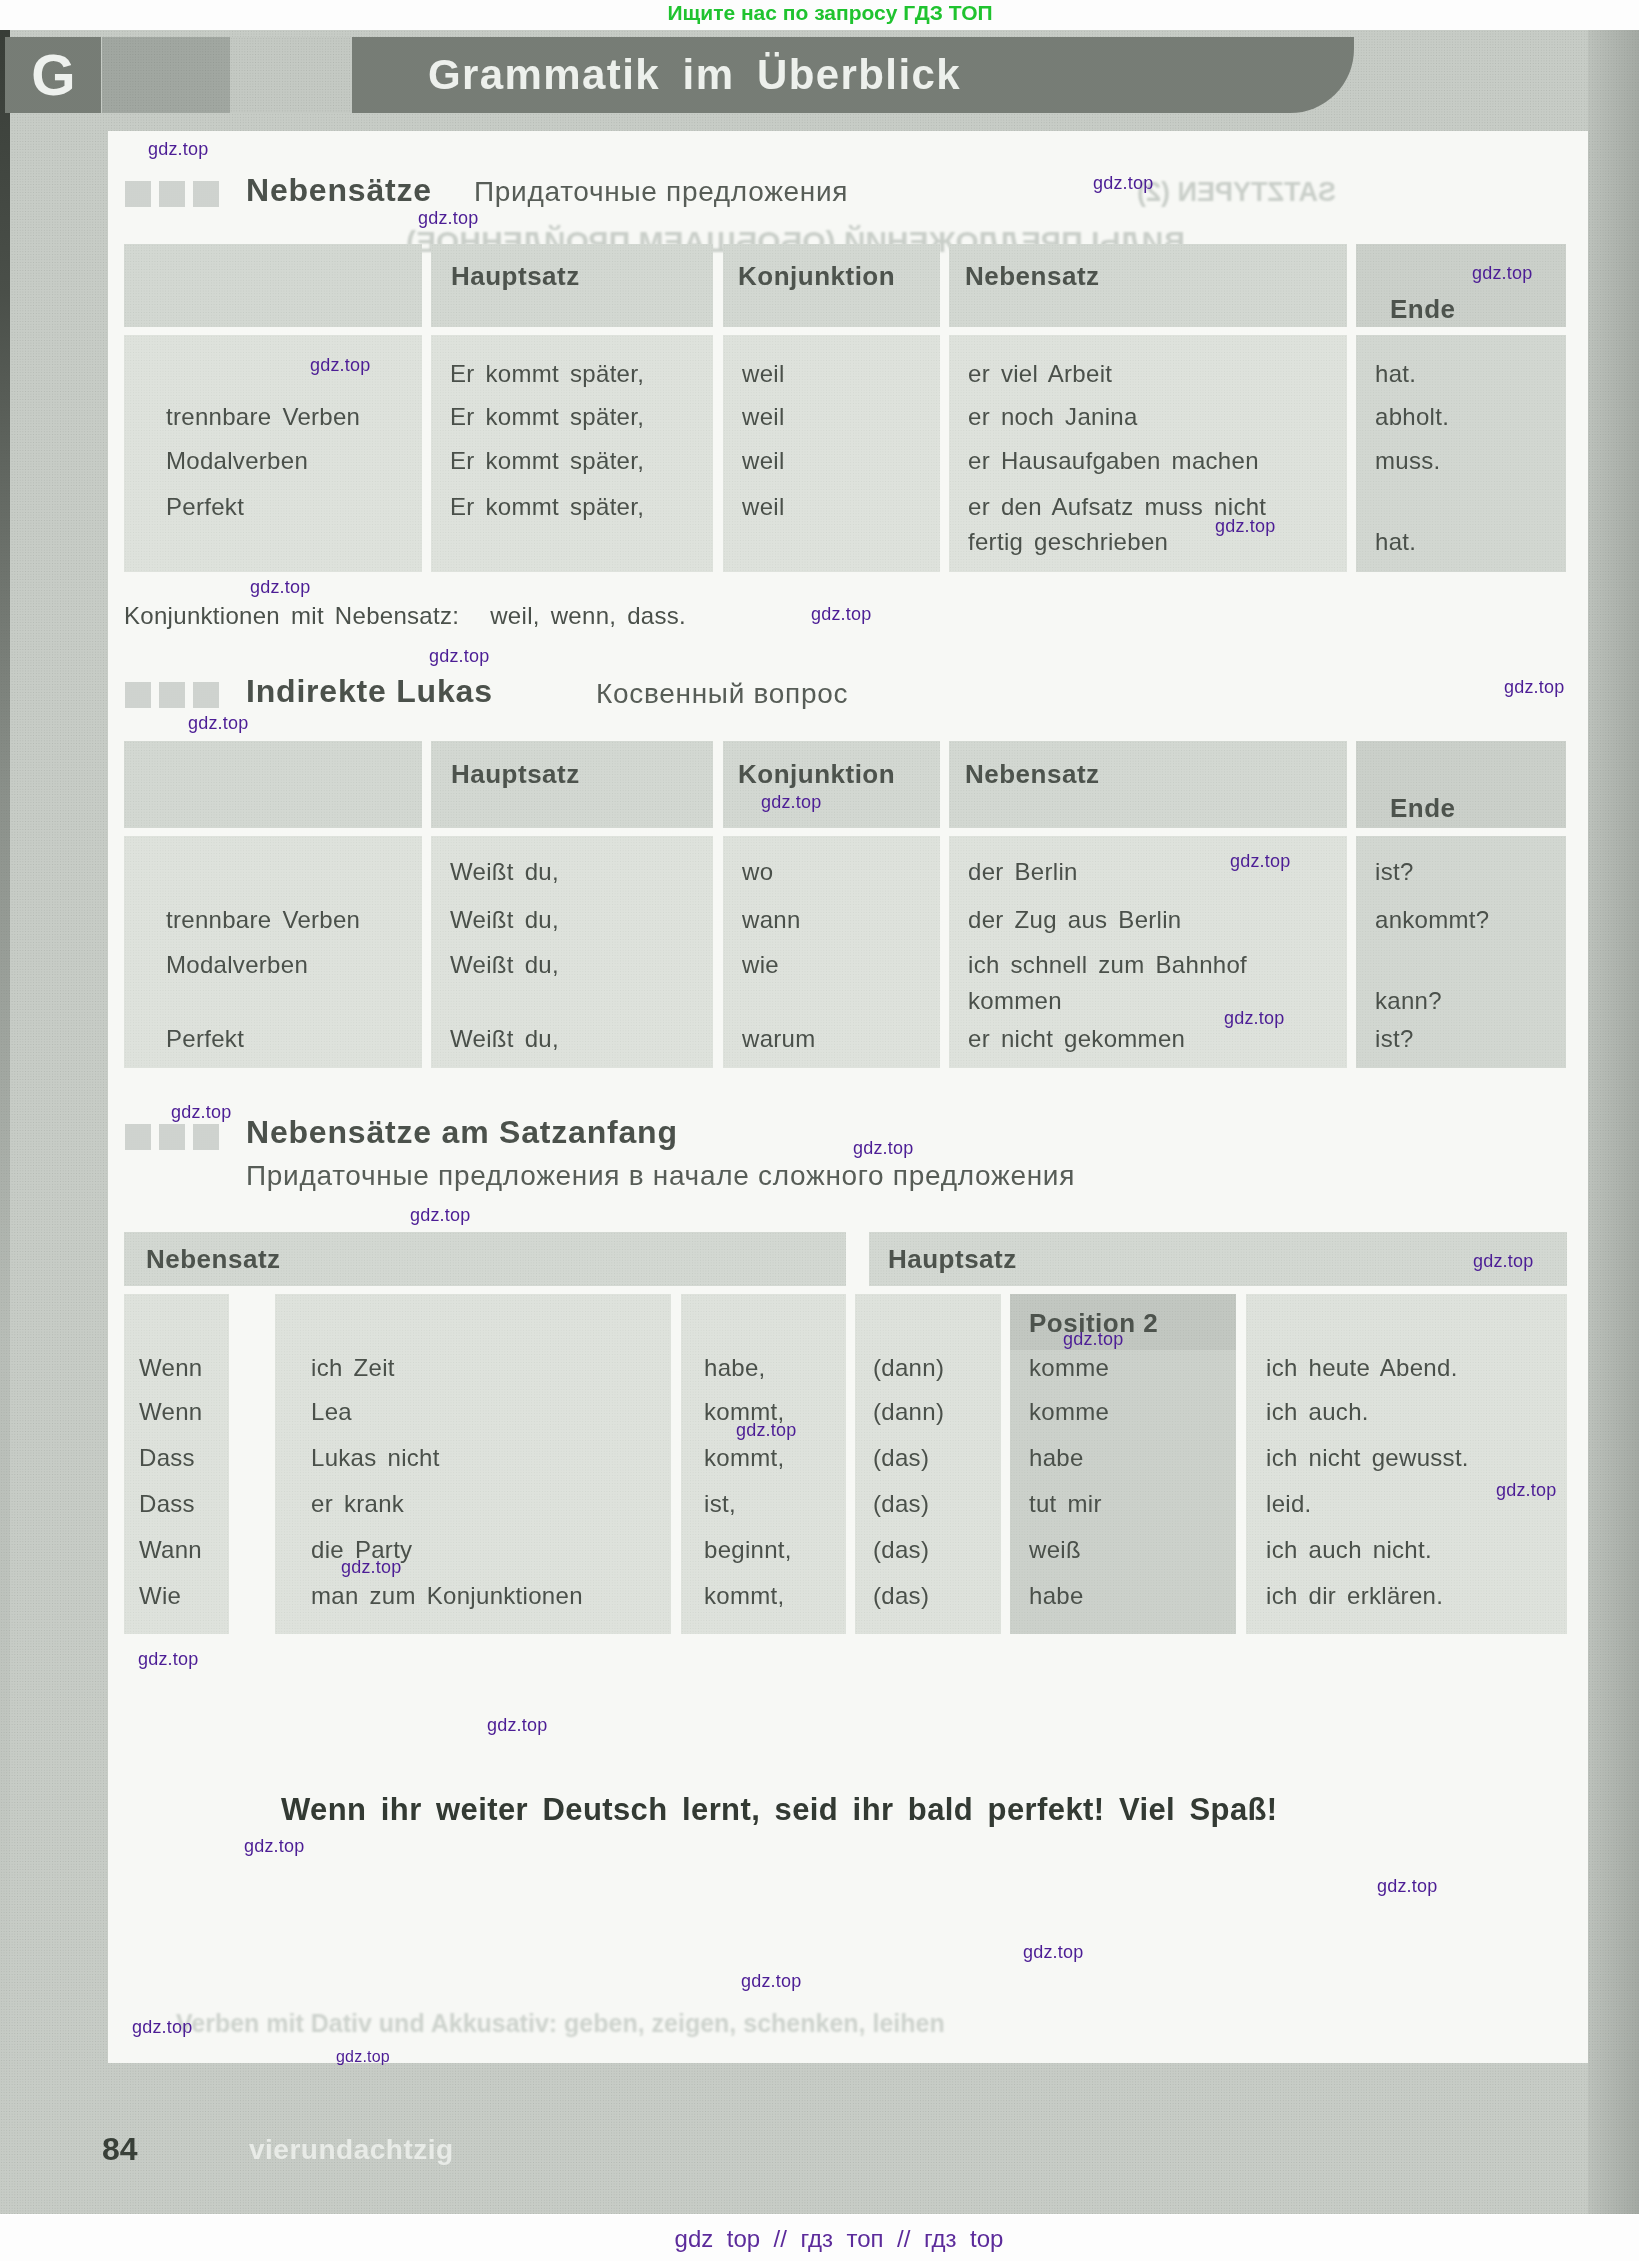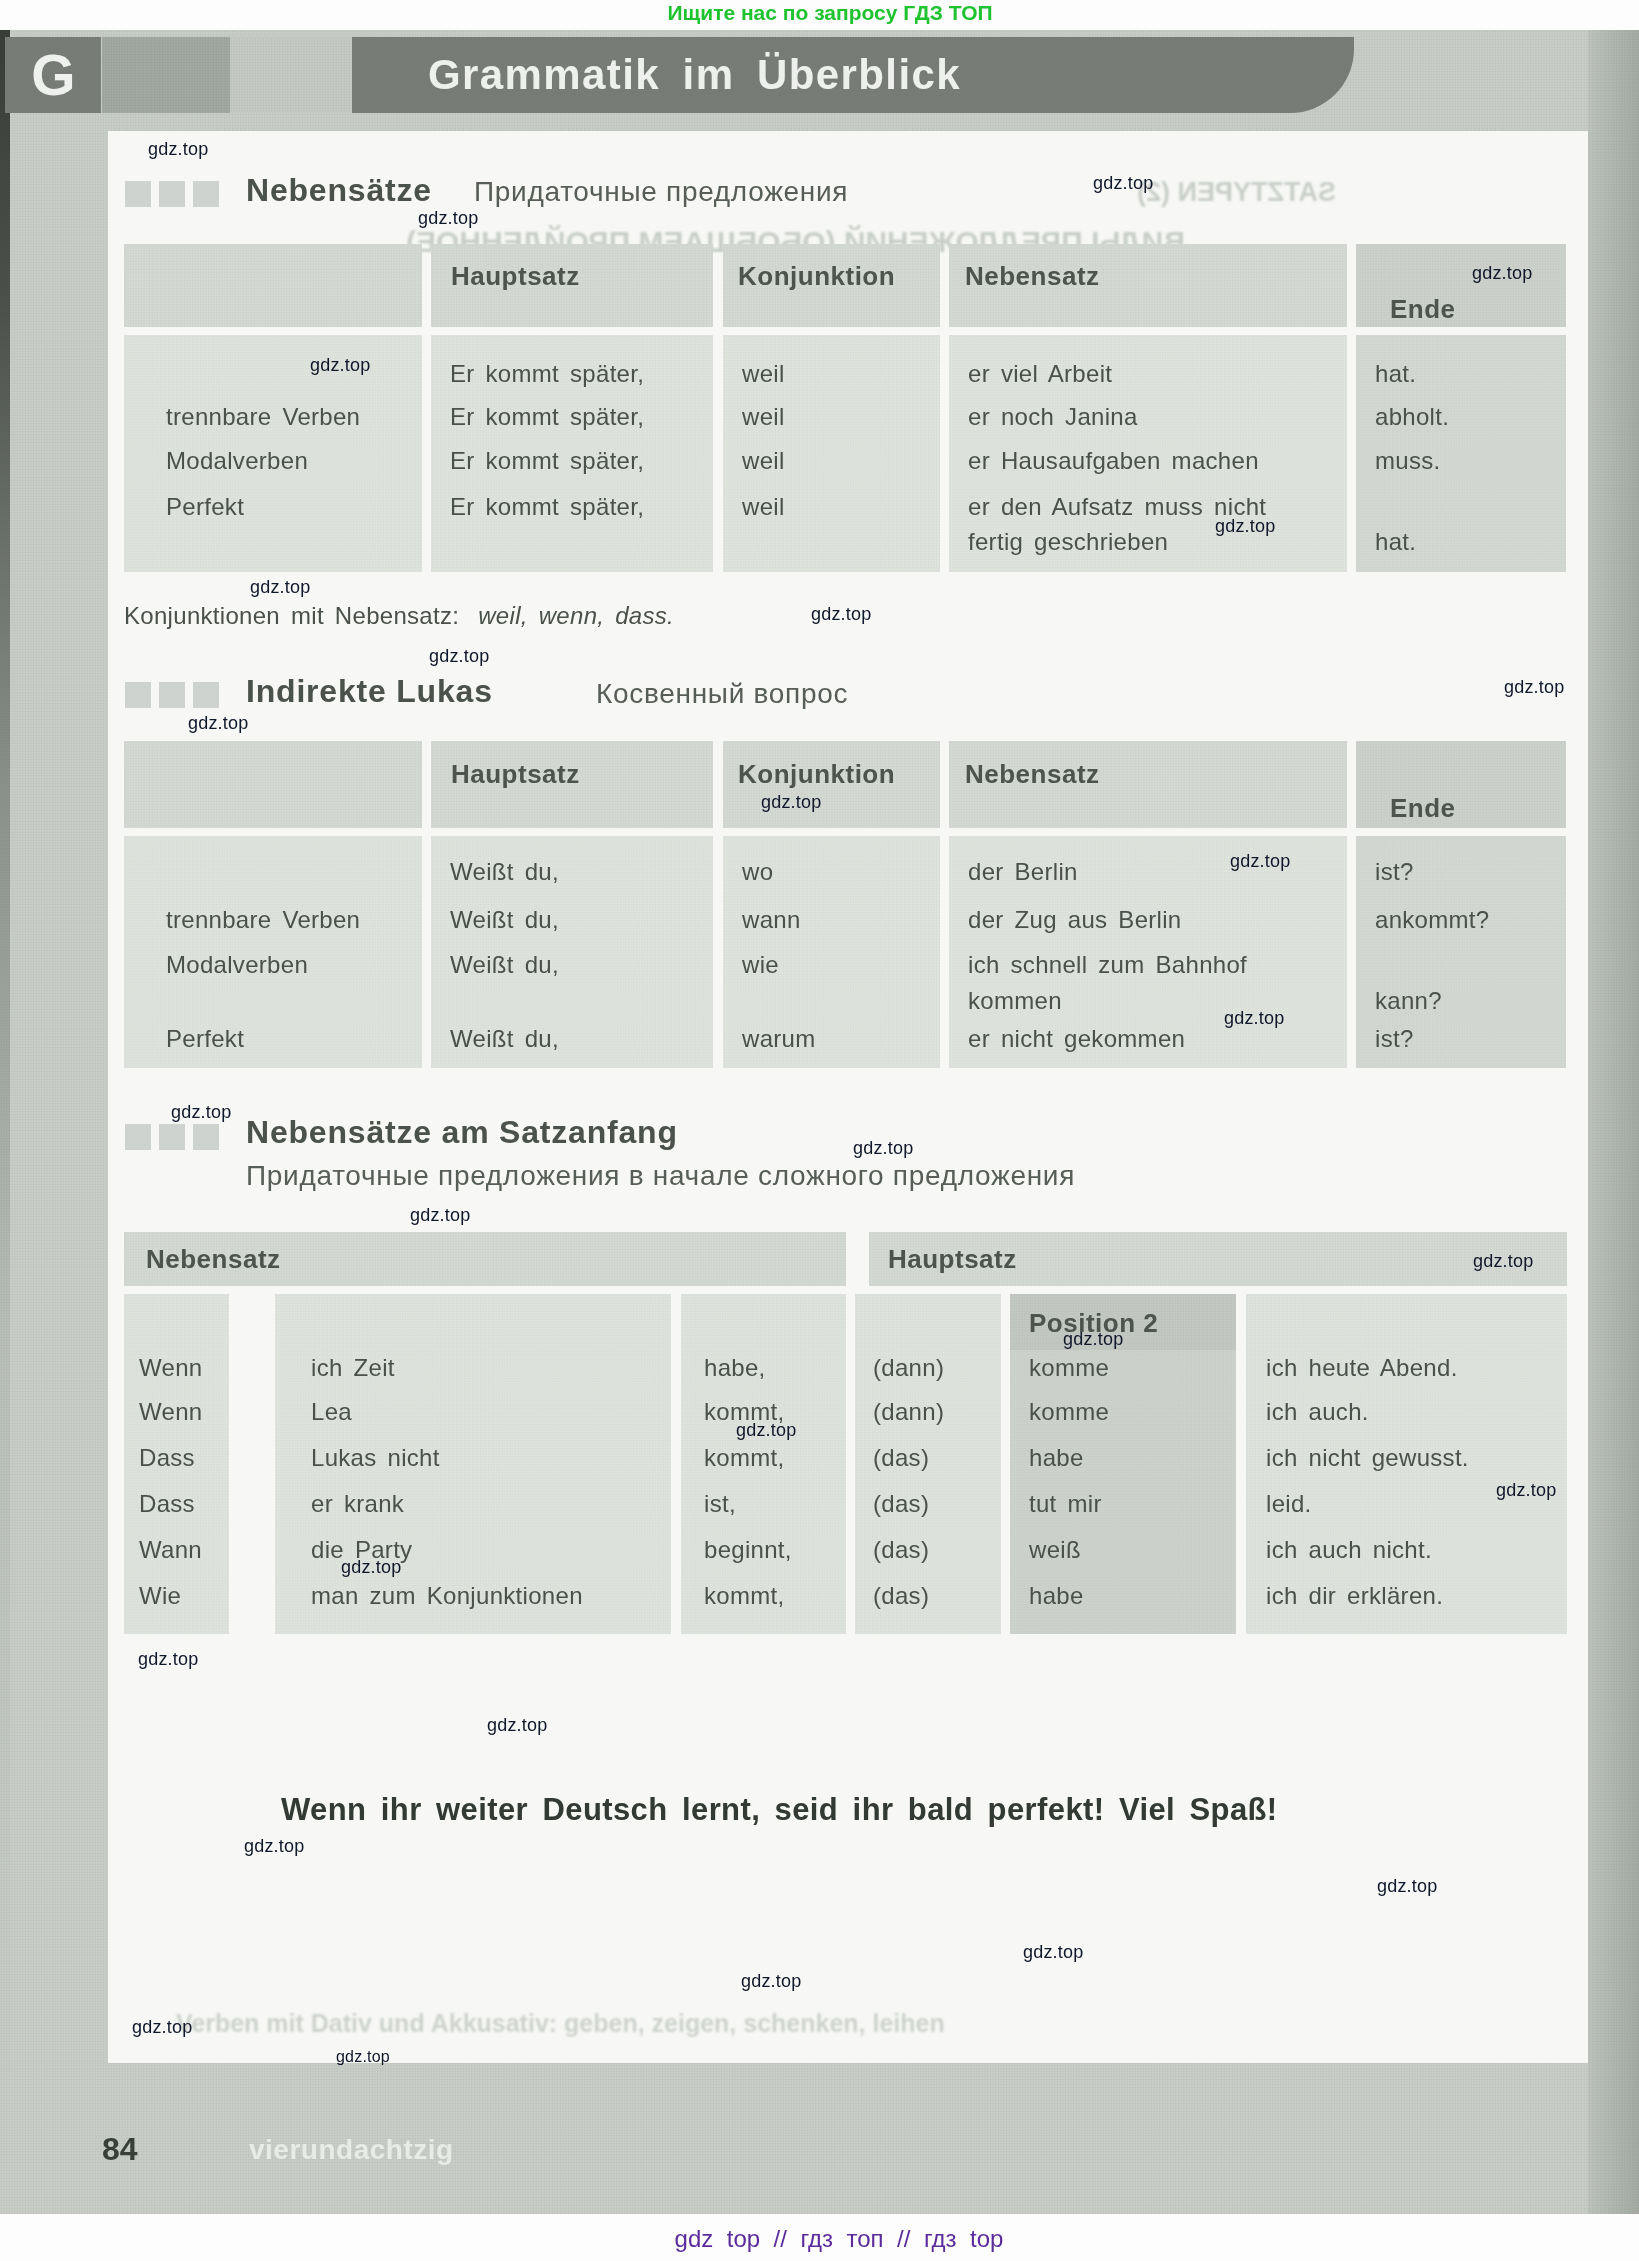--- a/index.html
+++ b/index.html
@@ -14,21 +14,21 @@
   .hcell{position:absolute;background-color:#d3d8d2;background-image:radial-gradient(rgba(70,80,70,.10) 0.7px,transparent 0.8px);background-size:2.7px 2.7px}
   .bcell{position:absolute;background-color:#dee2dc;background-image:radial-gradient(rgba(70,80,70,.08) 0.7px,transparent 0.8px);background-size:2.7px 2.7px}
   .hlabel{position:absolute;font-size:26px;font-weight:bold;color:#4d534d;letter-spacing:0.5px;white-space:nowrap}
   .tline{position:absolute;font-size:24px;color:#4a504a;letter-spacing:0.3px;word-spacing:4px;white-space:nowrap}
   
   .sq{position:absolute;width:26px;height:26px;background-color:#b3b9b3;
       background-image:radial-gradient(rgba(255,255,255,.4) 0.7px,transparent 0.8px);background-size:2px 2px}
   .h-de{position:absolute;font-weight:bold;font-size:32px;color:#4b514b;letter-spacing:0.8px;white-space:nowrap}
   .h-ru{position:absolute;font-size:28px;color:#575d57;letter-spacing:0.7px;white-space:nowrap}
   
-  .wm{position:absolute;font-size:18px;color:#0f172a;white-space:nowrap;letter-spacing:0.2px}
+  .wm{position:absolute;font-size:18px;color:#4c1d95;white-space:nowrap;letter-spacing:0.2px}
   .wm-sm{font-size:16px}
   .ghost{position:absolute;font-weight:bold;color:#c1c7c1;filter:blur(0.9px);white-space:nowrap;opacity:.85}
   .mirror{transform:scaleX(-1)}
 </style>
 </head>
 <body>
 
 <div class="abs" style="left:0;top:0;width:1640px;height:30px;background:#fdfdfd"></div>
 <div class="abs" style="left:830px;top:0.7px;transform:translateX(-50%);font-size:21px;font-weight:600;color:#1fc32f;white-space:nowrap">Ищите нас по запросу ГДЗ ТОП</div>
 
@@ -90,21 +90,21 @@
 <div class="tline" style="left:1375px;top:447px">muss.</div>
 <div class="tline" style="left:166px;top:493px">Perfekt</div>
 <div class="tline" style="left:450px;top:493px">Er kommt später,</div>
 <div class="tline" style="left:742px;top:493px">weil</div>
 <div class="tline" style="left:968px;top:493px">er den Aufsatz muss nicht</div>
 <div class="tline" style="left:968px;top:528px">fertig geschrieben</div>
 <div class="tline" style="left:1375px;top:528px">hat.</div>
 
 <div class="tline" style="left:124px;top:602px">
   <span>Konjunktionen mit Nebensatz:</span>
-  <span style="font-style:italic;margin-left:8px">weil, wenn, dass.</span>
+  <span style="margin-left:20px">weil, wenn, dass.</span>
 </div>
 
 <span class="sq" style="left:125px;top:682px"></span>
 <span class="sq" style="left:159px;top:682px"></span>
 <span class="sq" style="left:193px;top:682px"></span>
 <div class="h-de" style="left:246px;top:673px">Indirekte Lukas</div>
 <div class="h-ru" style="left:596px;top:678px">Косвенный вопрос</div>
 
 <div class="hcell" style="left:124px;top:741px;width:298px;height:87px"></div>
 <div class="hcell" style="left:431px;top:741px;width:282px;height:87px"></div>

